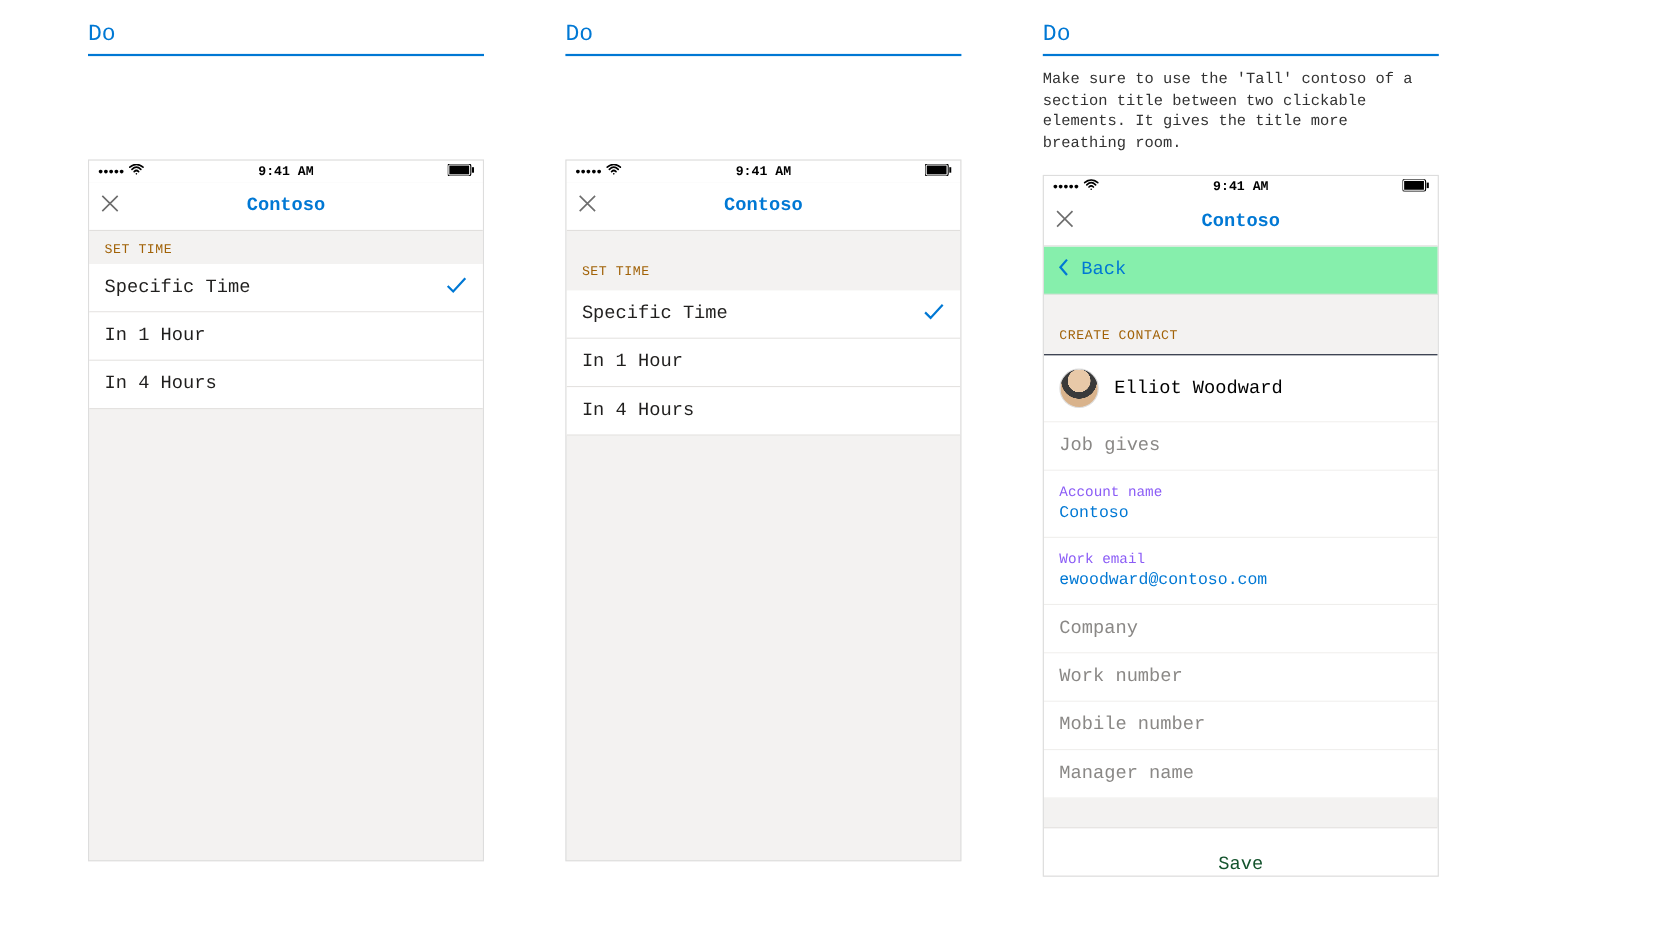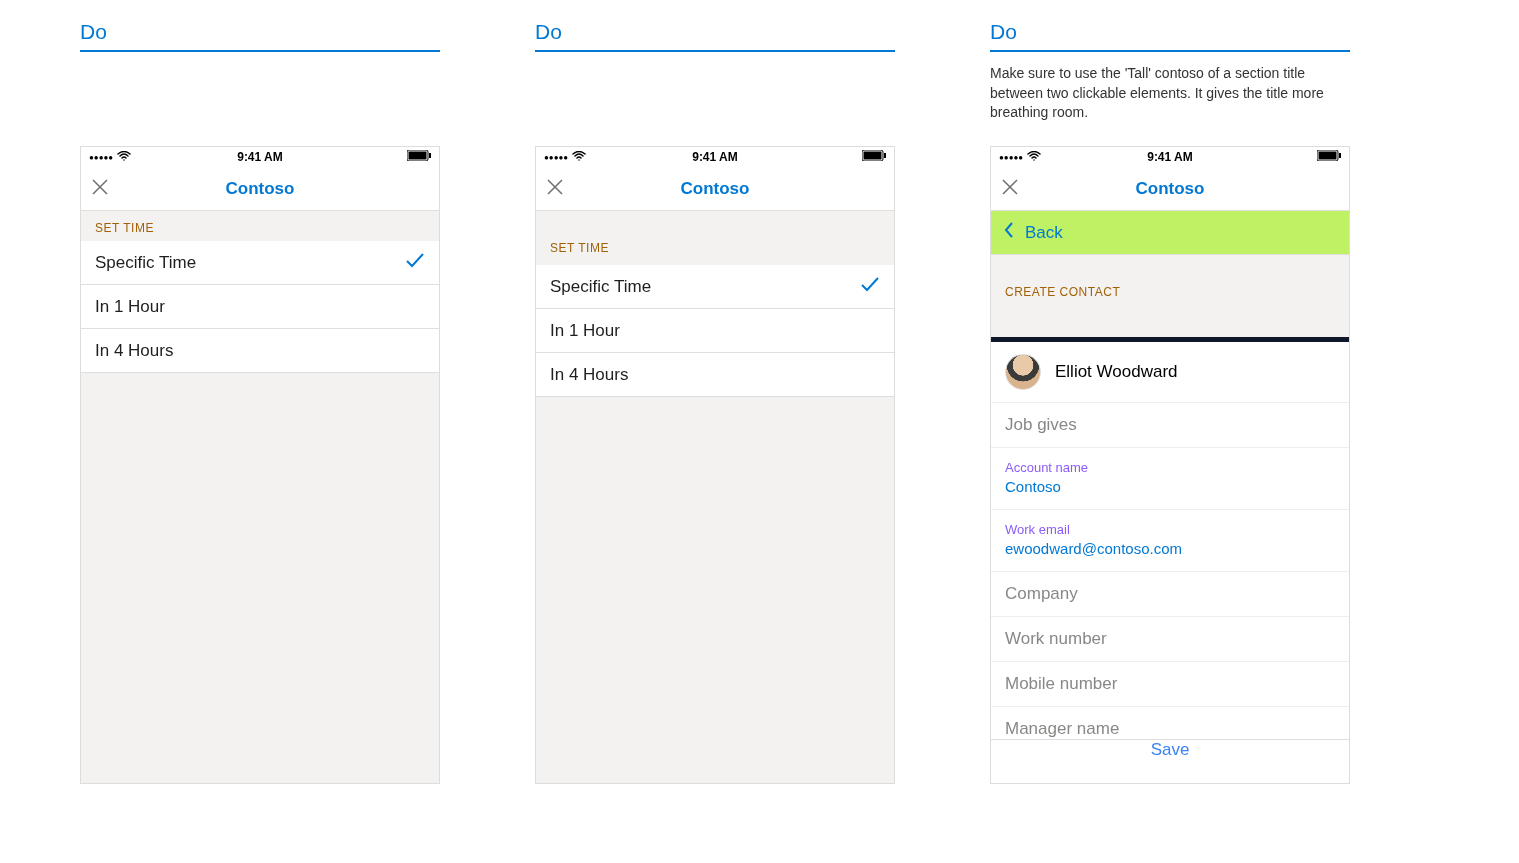--- a/index.html
+++ b/index.html
@@ -4,21 +4,22 @@
 <style>
   * { box-sizing: border-box; margin: 0; padding: 0; }
   body {
     font-family: -apple-system, BlinkMacSystemFont, "Segoe UI", Helvetica, Arial, sans-serif;
     background: #fff;
     width: 1519px;
     padding: 20px 80px;
   }
   .columns {
     display: flex;
-    gap: 95px;
+    gap: 74px;
+    font-family: Liberation Mono, monospace;
   }
   .col {
     width: 360px;
     flex-shrink: 0;
   }
   .do-label {
     font-size: 21px;
     color: #0078d4;
     padding-bottom: 6px;
     border-bottom: 2px solid #0078d4;
@@ -72,21 +73,21 @@
   .nav-title {
     position: absolute; left: 0; right: 0; text-align: center;
     font-size: 17px;
     font-weight: 600;
     color: #0078d4;
   }
   .close-icon svg { width: 18px; height: 18px; stroke: #6e6e6e; stroke-width: 1.5; }
   
   .back-row {
     height: 44px;
-    background: #bef264;
+    background: #86efac;
     border-bottom: 1px solid #e1dfdd;
     display: flex;
     align-items: center;
     padding: 0 12px;
     color: #0078d4;
     font-size: 17px;
   }
   .back-chevron svg { width: 12px; height: 18px; stroke: #0078d4; stroke-width: 2; fill: none; margin-right: 10px; }
   
   .section-header {
@@ -133,23 +134,23 @@
     border: 1px solid #ddd;
     flex-shrink: 0;
   }
   .save-bar {
     position: absolute;
     bottom: 0; left: 0; right: 0;
     height: 44px;
     background: #fff;
     border-top: 1px solid #e1dfdd;
     display: flex;
-    align-items: flex-start;
+    align-items: flex-end;
     justify-content: center;
-    color: #3b82f6;
+    color: #14532d;
     font-size: 17px;
   }
 </style>
 </head>
 <body>
 
 <div class="columns">
 
   <div class="col">
     <div class="do-label">Do</div>
@@ -283,21 +284,21 @@
       <div class="back-row">
         <span class="back-chevron">
           <svg viewBox="0 0 12 18">
               <path d="M9 2 L3 9 L9 16"></path>
             </svg>
         </span>
         <span>Back</span>
       </div>
       <div class="section-header tall">CREATE CONTACT</div>
 
-      <div class="contact-cell" style="border-top:5px solid #0f172a;margin-top:28px;">
+      <div class="contact-cell" style="border-top:1px solid #0f172a;">
         <div class="avatar-row">
           <div class="avatar"></div>
           <span>Elliot Woodward</span>
         </div>
       </div>
       <div class="contact-cell">
         <span class="placeholder">Job gives</span>
       </div>
       <div class="contact-cell">
         <span class="small-label">Account name</span>

